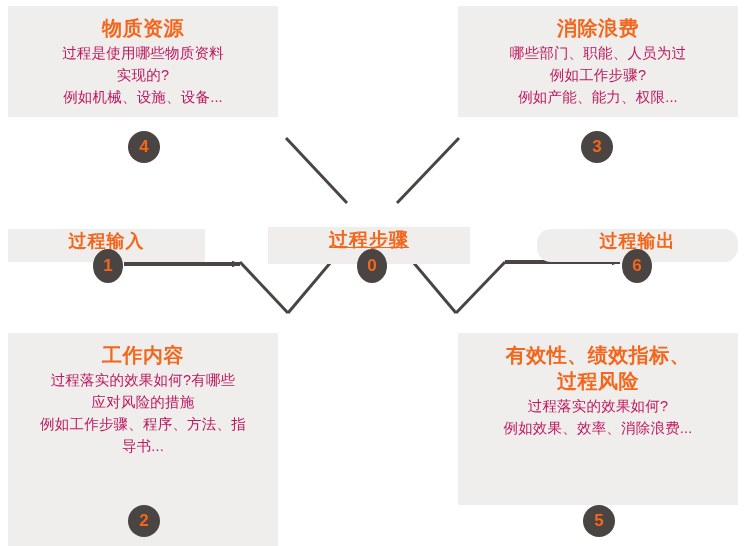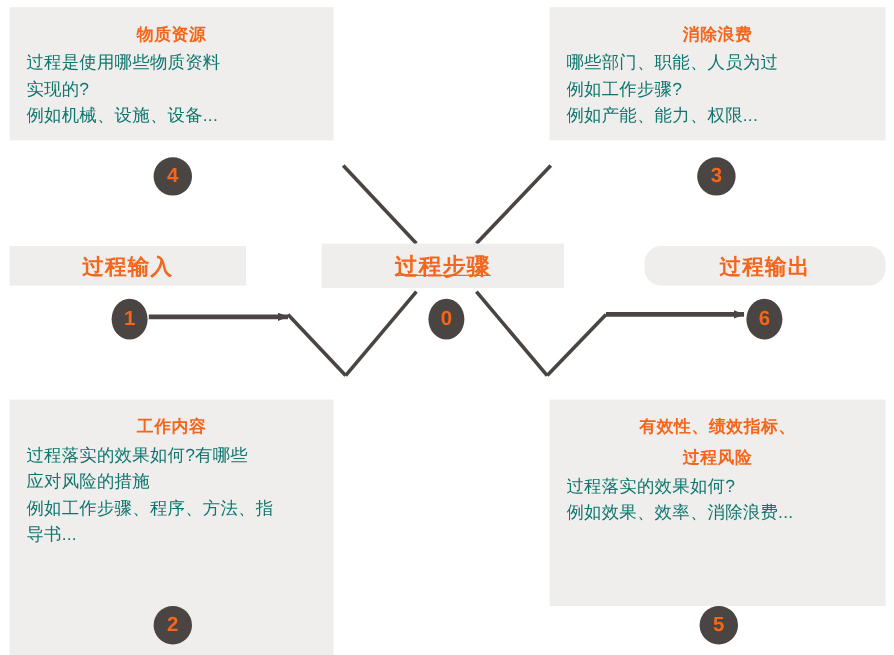--- a/index.html
+++ b/index.html
@@ -14,47 +14,48 @@
   
   .panel{
     position:absolute;
     background:#efeeec;
     box-sizing:border-box;
     padding:10px 14px 8px 14px;
   }
   .panel .p-title{
     color:#f4661b;
     font-weight:bold;
-    font-size:14px;
+    font-size:20px;
     line-height:24px;
     text-align:center;
     margin:0 0 2px 0;
     letter-spacing:0.5px;
   }
   .panel .p-line{
-    color:#0f766e;
+    color:#be185d;
     font-size:14.5px;
     line-height:22px;
-    text-align:left;
+    text-align:center;
     margin:0;
     letter-spacing:0.2px;
   }
 
   #panel-material{left:8px;  top:6px;   width:270px; height:111px;}
   #panel-human   {left:458px;top:6px;   width:280px; height:111px;}
   #panel-work    {left:8px;  top:333px; width:270px; height:213px;}
   #panel-perf    {left:458px;top:333px; width:280px; height:172px;}
 
   
   .bar{
     position:absolute;
     background:#efeeec;
-    display:flex;align-items:center;justify-content:center;
+    display:flex;justify-content:center;
     box-sizing:border-box;
     z-index:4;
+    margin-top:24px;
   }
   .bar span{
     color:#f4661b;
     font-weight:bold;
     font-size:18px;
     letter-spacing:1px;
   }
   #bar-input {left:8px;  top:205px; width:197px;height:33px;}
   #bar-steps {left:268px;top:203px; width:202px;height:37px;}
   #bar-output{left:537px;top:205px; width:201px;height:33px;border-radius:14px;}

